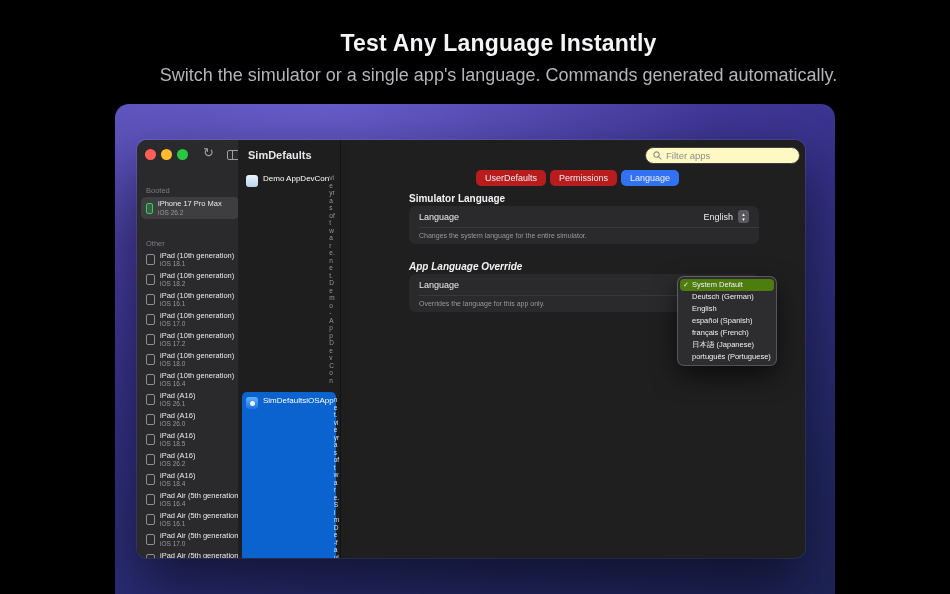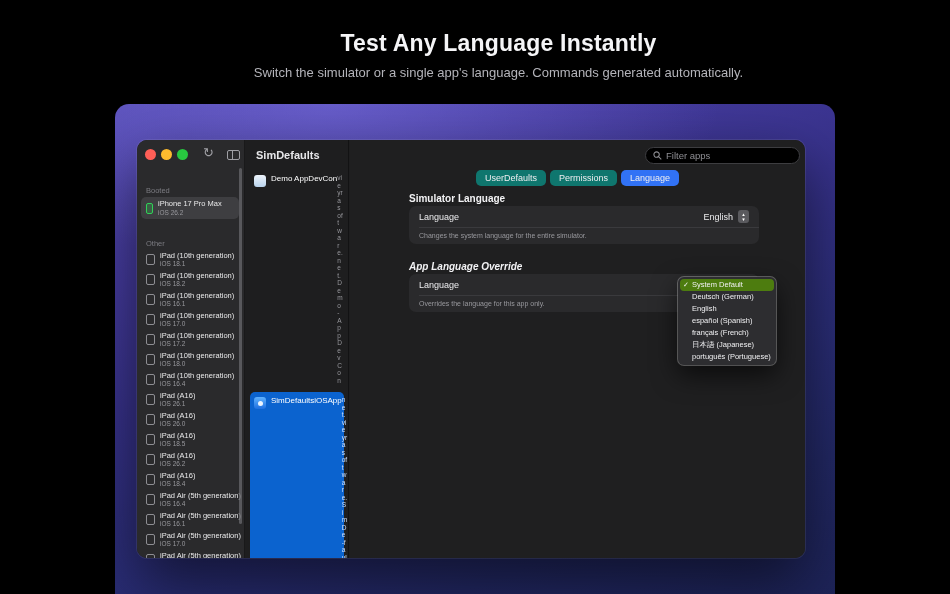--- a/index.html
+++ b/index.html
@@ -7,21 +7,21 @@
   body {
     width:950px; height:594px; background:#000;
     font-family:"Liberation Sans", sans-serif;
     position:relative; overflow:hidden;
     -webkit-font-smoothing:antialiased;
   }
 
   
   .hero { position:absolute; top:30px; left:0; width:100%; text-align:center;padding-left:47px; }
   .hero h1 { margin:0; font-size:23px; font-weight:600; color:#f5f5f7; letter-spacing:.2px; }
-  .hero p { margin:8px 0 16px; font-size:13px; color:#b4b4ba; }
+  .hero p { margin:8px 0 16px; font-size:18px; color:#b4b4ba; }
 
   
   .panel {
     position:absolute; left:115px; top:104px; width:720px; height:503px;
     border-radius:14px;
     background:
       radial-gradient(90% 55% at 30% 0%, rgba(128,118,235,.5), rgba(128,118,235,0) 60%),
       linear-gradient(160deg, #564cb2 0%, #453b9e 22%, #363189 42%, #2a2d76 62%, #222864 80%, #1d2357 100%);
   }
 
@@ -53,46 +53,46 @@
   .dev-icon { flex:none; }
   .iphone-icon { width:7px; height:11px; border:1px solid #30d158; border-radius:2px; background:rgba(48,209,88,.22); }
   .ipad-icon { width:9px; height:11px; border:1px solid #8e8e93; border-radius:2px; }
   .dev-text { display:flex; flex-direction:column; min-width:0; }
   .dev-name { font-size:7.5px; line-height:8.5px; color:#e9e9ea; white-space:nowrap; }
   .dev-os { font-size:6.5px; line-height:7.5px; color:#98989d; }
   .side-scrollbar { position:absolute; right:2px; top:28px; width:3px; height:356px;
     background:#68686c; border-radius:2px; opacity:.75; }
 
   
-  .apps-col { position:absolute; left:109px; top:0; bottom:0; width:103px;
+  .apps-col { position:absolute; left:101px; top:0; bottom:0; width:103px;
     background:#1e1e1f; border-right:1px solid #121213; }
   .window-title { position:absolute; left:10px; top:9px; font-size:11px; font-weight:700; color:#e7e7e9; }
   .apps-list { position:absolute; left:0; right:0; top:28px; }
   .app-item { display:flex; gap:5px; margin:2px 4px 4px; padding:4px 4px; border-radius:5px; }
   .app-item.selected { background:#0b63cf; }
   .app-icon { flex:none; width:12px; height:12px; border-radius:3px; margin-top:1px; }
   .app-icon-light { background:linear-gradient(180deg,#eef4fb,#b9d3ec); }
   .app-icon-blue { background:linear-gradient(180deg,#5fb2ff,#1e6fe0); position:relative; }
   .app-icon-blue::after { content:''; position:absolute; left:3.5px; top:3.5px; width:5px; height:5px;
     border-radius:50%; background:rgba(255,255,255,.9); }
   .app-text { display:flex; flex-direction:row; min-width:0; }
   .app-name { font-size:8px; line-height:10px; color:#fff; font-weight:500; white-space:nowrap; }
   .app-bundle { font-size:6.5px; line-height:7.5px; color:#98989d; word-break:break-all; }
   .app-item.selected .app-bundle { color:#cfe2ff; }
 
   
   .content { position:absolute; left:213px; top:0; right:0; bottom:0; background:#1f1f20; }
 
   .search-field { position:absolute; top:7px; right:5px; width:155px; height:17px;
-    border-radius:9px; background:#000000; border:1px solid #3d3d40;
+    border-radius:9px; background:#fef9c3; border:1px solid #3d3d40;
     display:flex; align-items:center; gap:4px; padding:0 7px; }
   .search-field span { font-size:9.5px; color:#8e8e93; }
 
   .tabs { position:absolute; top:30px; left:0; right:0; display:flex; justify-content:center; gap:4px; }
-  .tab { font-size:9px; color:#ededf0; background:#0f766e; padding:3px 9px; border-radius:5px; white-space:nowrap; }
+  .tab { font-size:9px; color:#ededf0; background:#b91c1c; padding:3px 9px; border-radius:5px; white-space:nowrap; }
   .tab.selected { background:#3172f5; }
 
   .section-h { position:absolute; left:59px; font-size:10px; font-weight:700; color:#f2f2f4; }
   .section-h.sim { top:53px; }
   .section-h.app { top:121px;font-style:italic; }
 
   .card { position:absolute; left:59px; width:350px; background:#2a2a2c; border-radius:7px; }
   .card.sim { top:66px; }
   .card.app { top:134px; }
   .card .row { display:flex; justify-content:space-between; align-items:center; padding:4px 10px; height:21px; }

